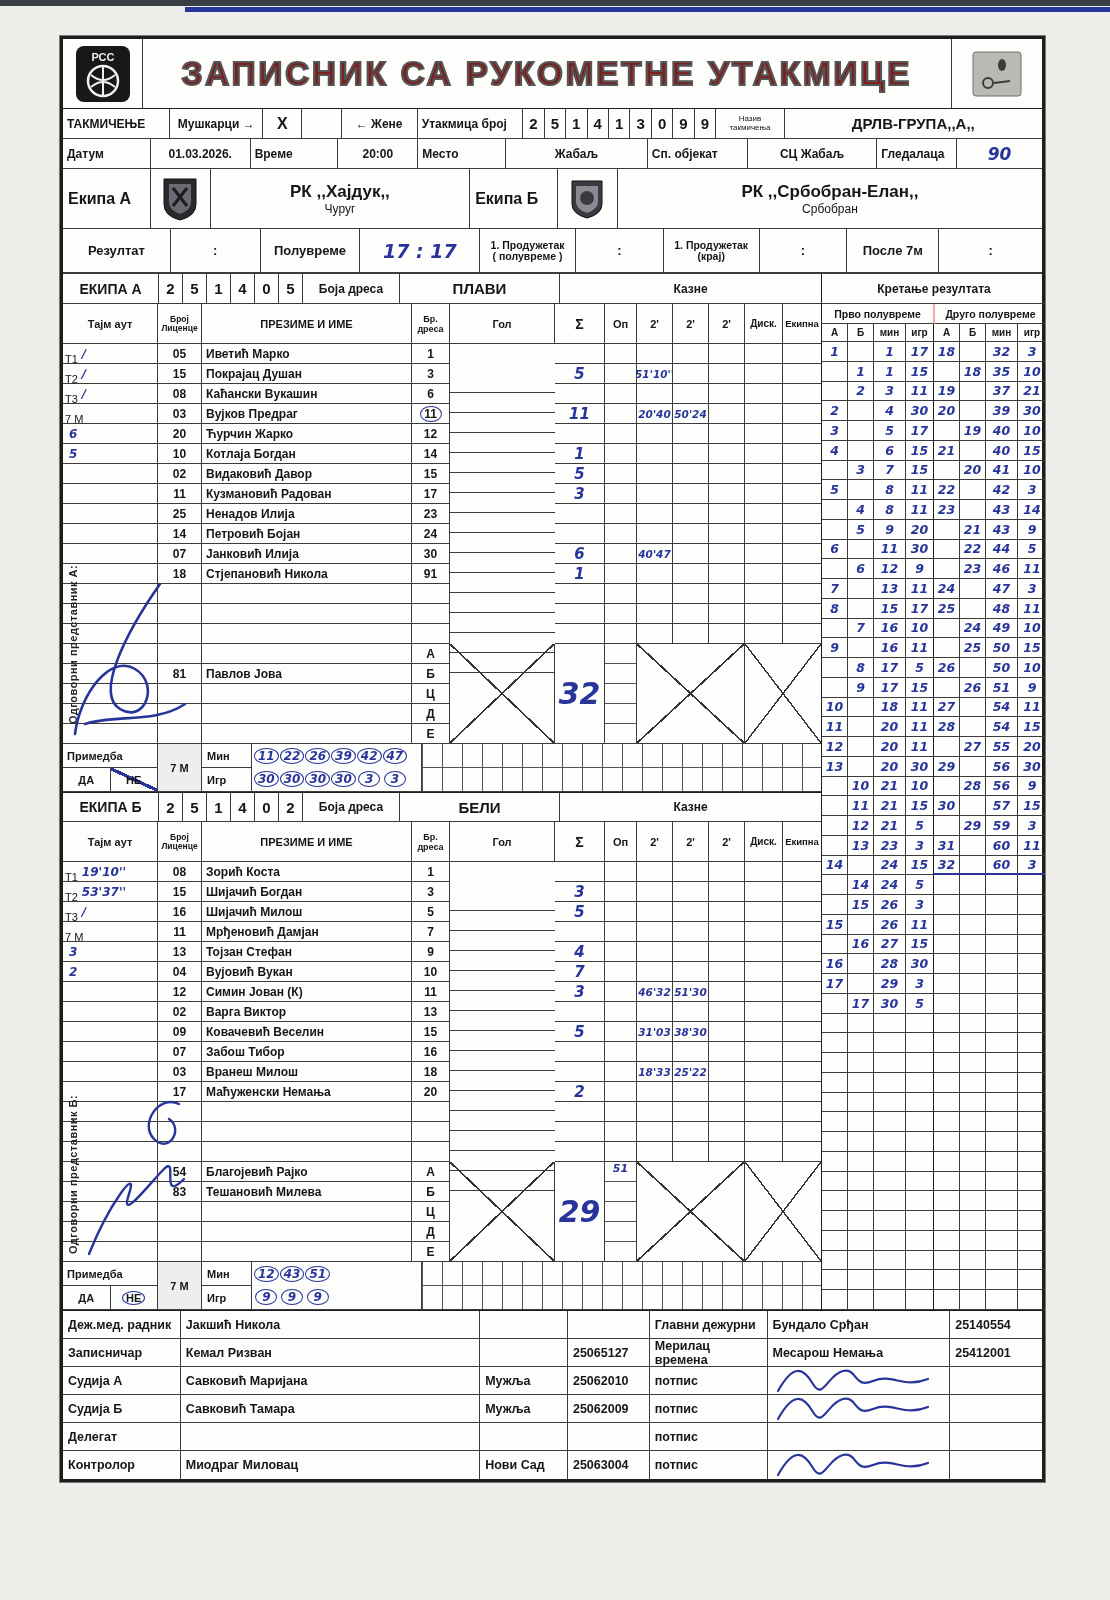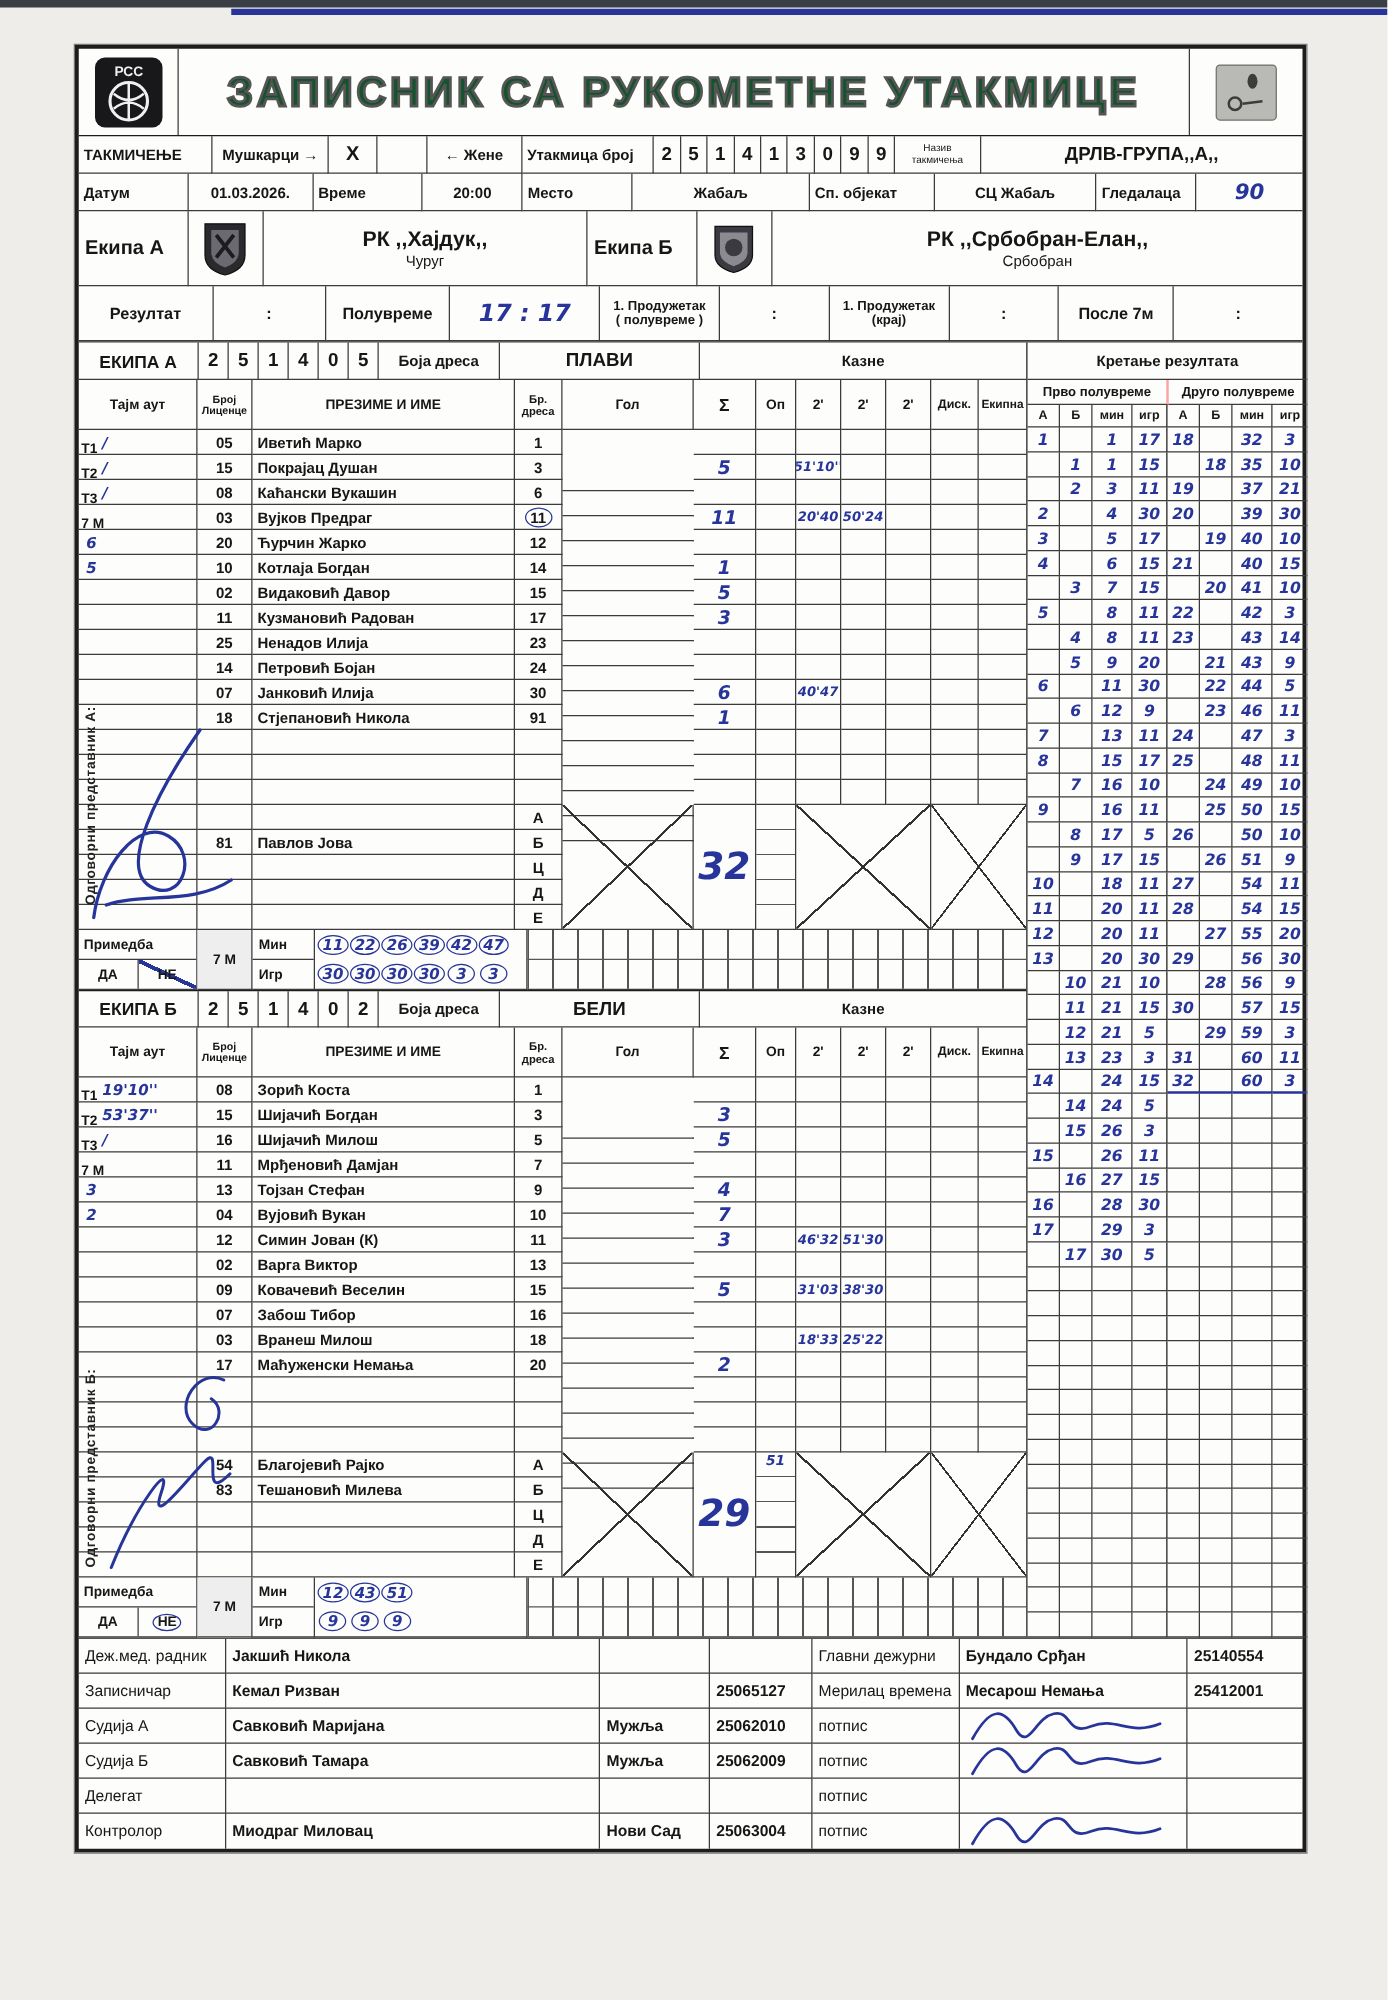--- a/index.html
+++ b/index.html
@@ -26,21 +26,21 @@
   .hw{font-family:"DejaVu Sans",sans-serif;font-style:italic;color:#27359b;font-weight:bold;}
   .circled{border:1.5px solid #27359b;border-radius:50%;padding:0 3px;min-width:14px;text-align:center;}
   .slashed{background:linear-gradient(25deg,transparent 46%,#27359b 46%,#27359b 54%,transparent 54%);}
   .xbox{background:
       linear-gradient(to top right,transparent 49.4%,#333 49.4%,#333 50.6%,transparent 50.6%),
       linear-gradient(to bottom right,transparent 49.4%,#333 49.4%,#333 50.6%,transparent 50.6%);}
   
   .hdr{height:70px;border-bottom:1.5px solid #1d1d1d;}
   .hdr .logo{width:80px;}
   .hdr .title{flex:1;font-size:33px;font-weight:bold;letter-spacing:3px;
-      color:#14532d;-webkit-text-stroke:2.2px #555;text-shadow:0 0 1px #666;
+      color:#7f1d1d;-webkit-text-stroke:2.2px #555;text-shadow:0 0 1px #666;
       justify-content:center;}
   .hdr .mini{width:90px;}
   .hdr .cell{border-bottom:none;}
   
   .r30{height:30px;font-size:12px;}
   .r30 .cell{padding:0 4px;}
   .digit{width:22px;justify-content:center;font-weight:bold;font-size:15px;padding:0!important;}
   .tiny{font-size:8px;line-height:8.5px;}
   
   .teams{height:60px;}
@@ -62,21 +62,21 @@
   .rhdr{height:40px;font-size:11px;font-weight:bold;}
   .rhdr .cell{justify-content:center;text-align:center;}
   .prow{display:flex;height:20px;font-size:12px;}
   .w-tajm{width:95px;}.w-lic{width:44px;}.w-name{width:210px;}.w-dres{width:38px;}
   .w-gol{width:105px;}.w-sum{width:50px;}.w-op{width:32px;}.w-p{width:36px;}
   .w-disk{width:38px;}.w-ekip{width:38px;}
   .prow .pname{padding-left:4px;font-weight:bold;font-size:12px;}
   .prow .lic{justify-content:center;font-weight:bold;}
   .prow .dres{justify-content:center;font-weight:bold;}
   .prow .tajm{padding-left:2px;gap:4px;}
-  .tlab{font-weight:bold;font-size:11px;margin-top:11px;}
+  .tlab{font-weight:normal;font-size:11px;margin-top:11px;}
   .tval{font-size:12px;}
   .gol{padding-left:3px;font-size:12px;letter-spacing:1px;margin-top:48px;}
   .sum{justify-content:center;font-size:15px;}
   .pcell{justify-content:center;font-size:10.5px;}
   
   .offblock{display:flex;height:100px;}
   .offcol{display:flex;flex-direction:column;}
   .offrow{display:flex;height:20px;font-size:12px;}
   .offx{border-right:1px solid #3b3b3b;border-bottom:1px solid #3b3b3b;box-sizing:border-box;}
   .offsum{width:50px;border-right:1px solid #3b3b3b;border-bottom:1px solid #3b3b3b;box-sizing:border-box;
@@ -121,21 +121,21 @@
   .scell:nth-child(4){border-right:1.5px solid #1d1d1d;}
   .scell.last{border-right:none;}
   .srow .scell:nth-child(1),.srow .scell:nth-child(2),.srow .scell:nth-child(5),.srow .scell:nth-child(6){width:26px;}
   .srow .scell:nth-child(3),.srow .scell:nth-child(7){width:32px;}
   .srow .scell:nth-child(4),.srow .scell:nth-child(8){width:28px;}
   .score-rows .srow:nth-child(27) .h2{border-bottom:2.5px solid #27359b;}
   
   .footer{border-top:1.5px solid #1d1d1d;}
   .frow{display:flex;height:28px;font-size:12.5px;}
   .fcell{box-sizing:border-box;border-right:1px solid #3b3b3b;border-bottom:1px solid #3b3b3b;
-     display:flex;align-items:center;padding:0 5px;overflow:visible;}
+     display:flex;align-items:center;padding:0 5px;overflow:visible;font-weight:bold;}
   .flabel{width:118px;}
   .fname{width:300px;font-weight:bold;}
   .fcity{width:88px;font-weight:bold;}
   .flic{width:82px;font-weight:bold;}
   .frlabel{width:118px;}
   .frname{width:183px;font-weight:bold;position:relative;}
   .frlic{width:92px;font-weight:bold;border-right:none;}
   .frow:last-child .fcell{border-bottom:none;}
   .sigsvg{position:absolute;left:0;top:-8px;pointer-events:none;}
   

